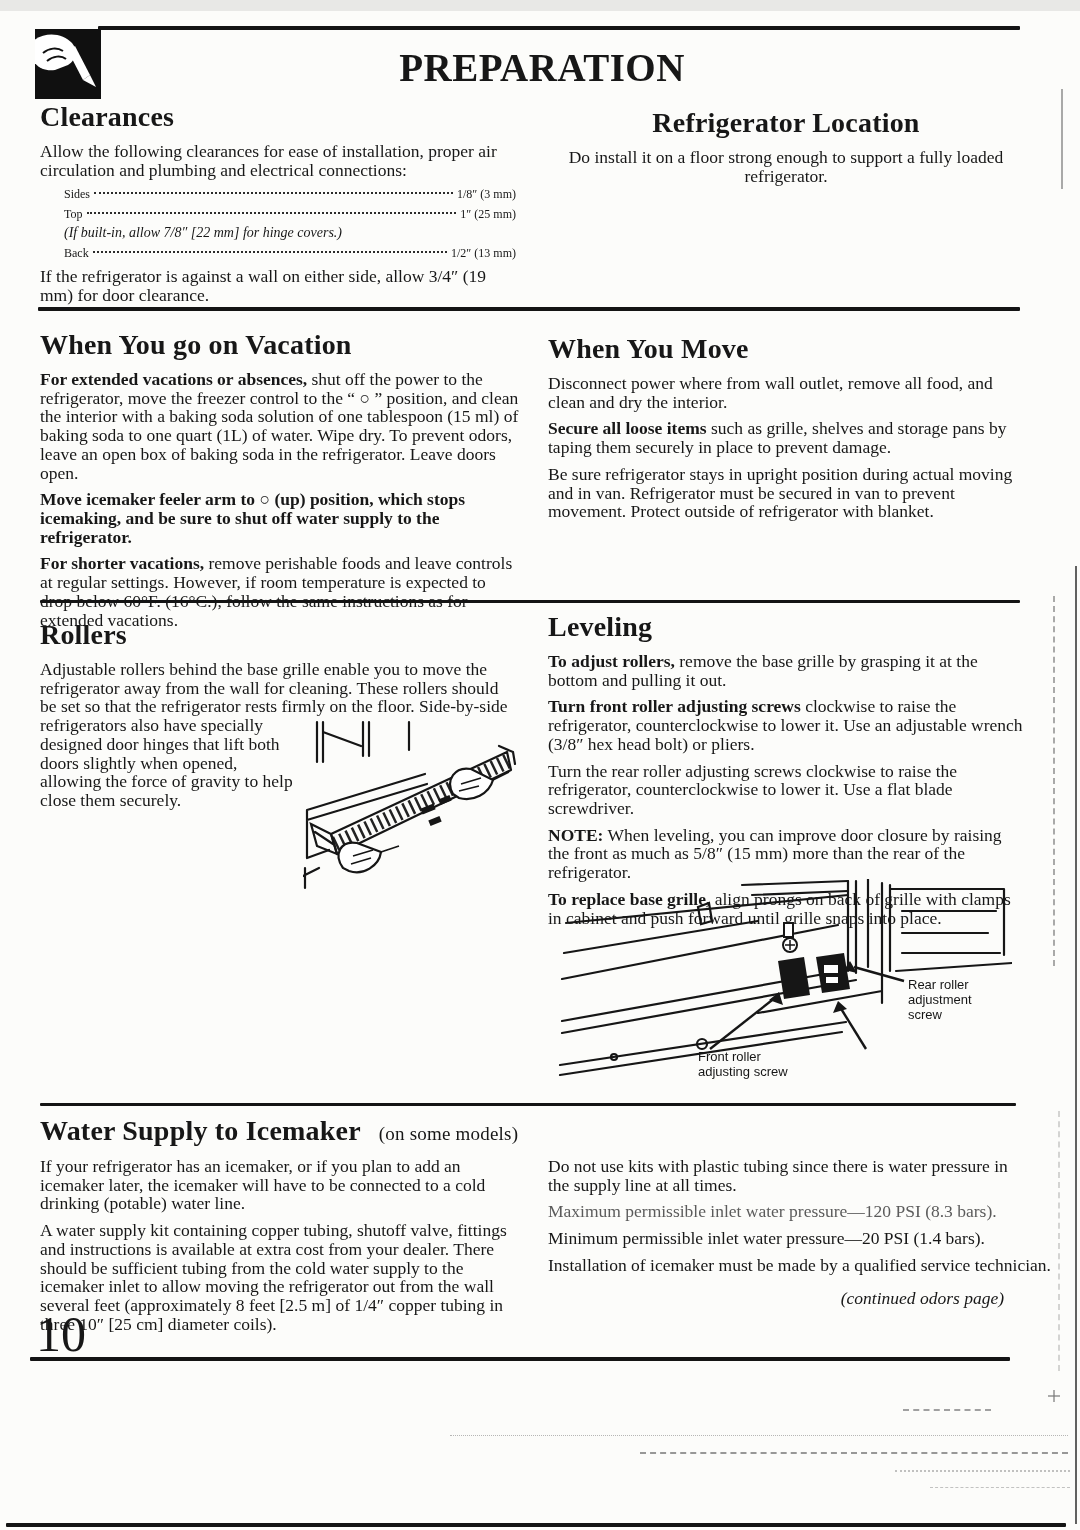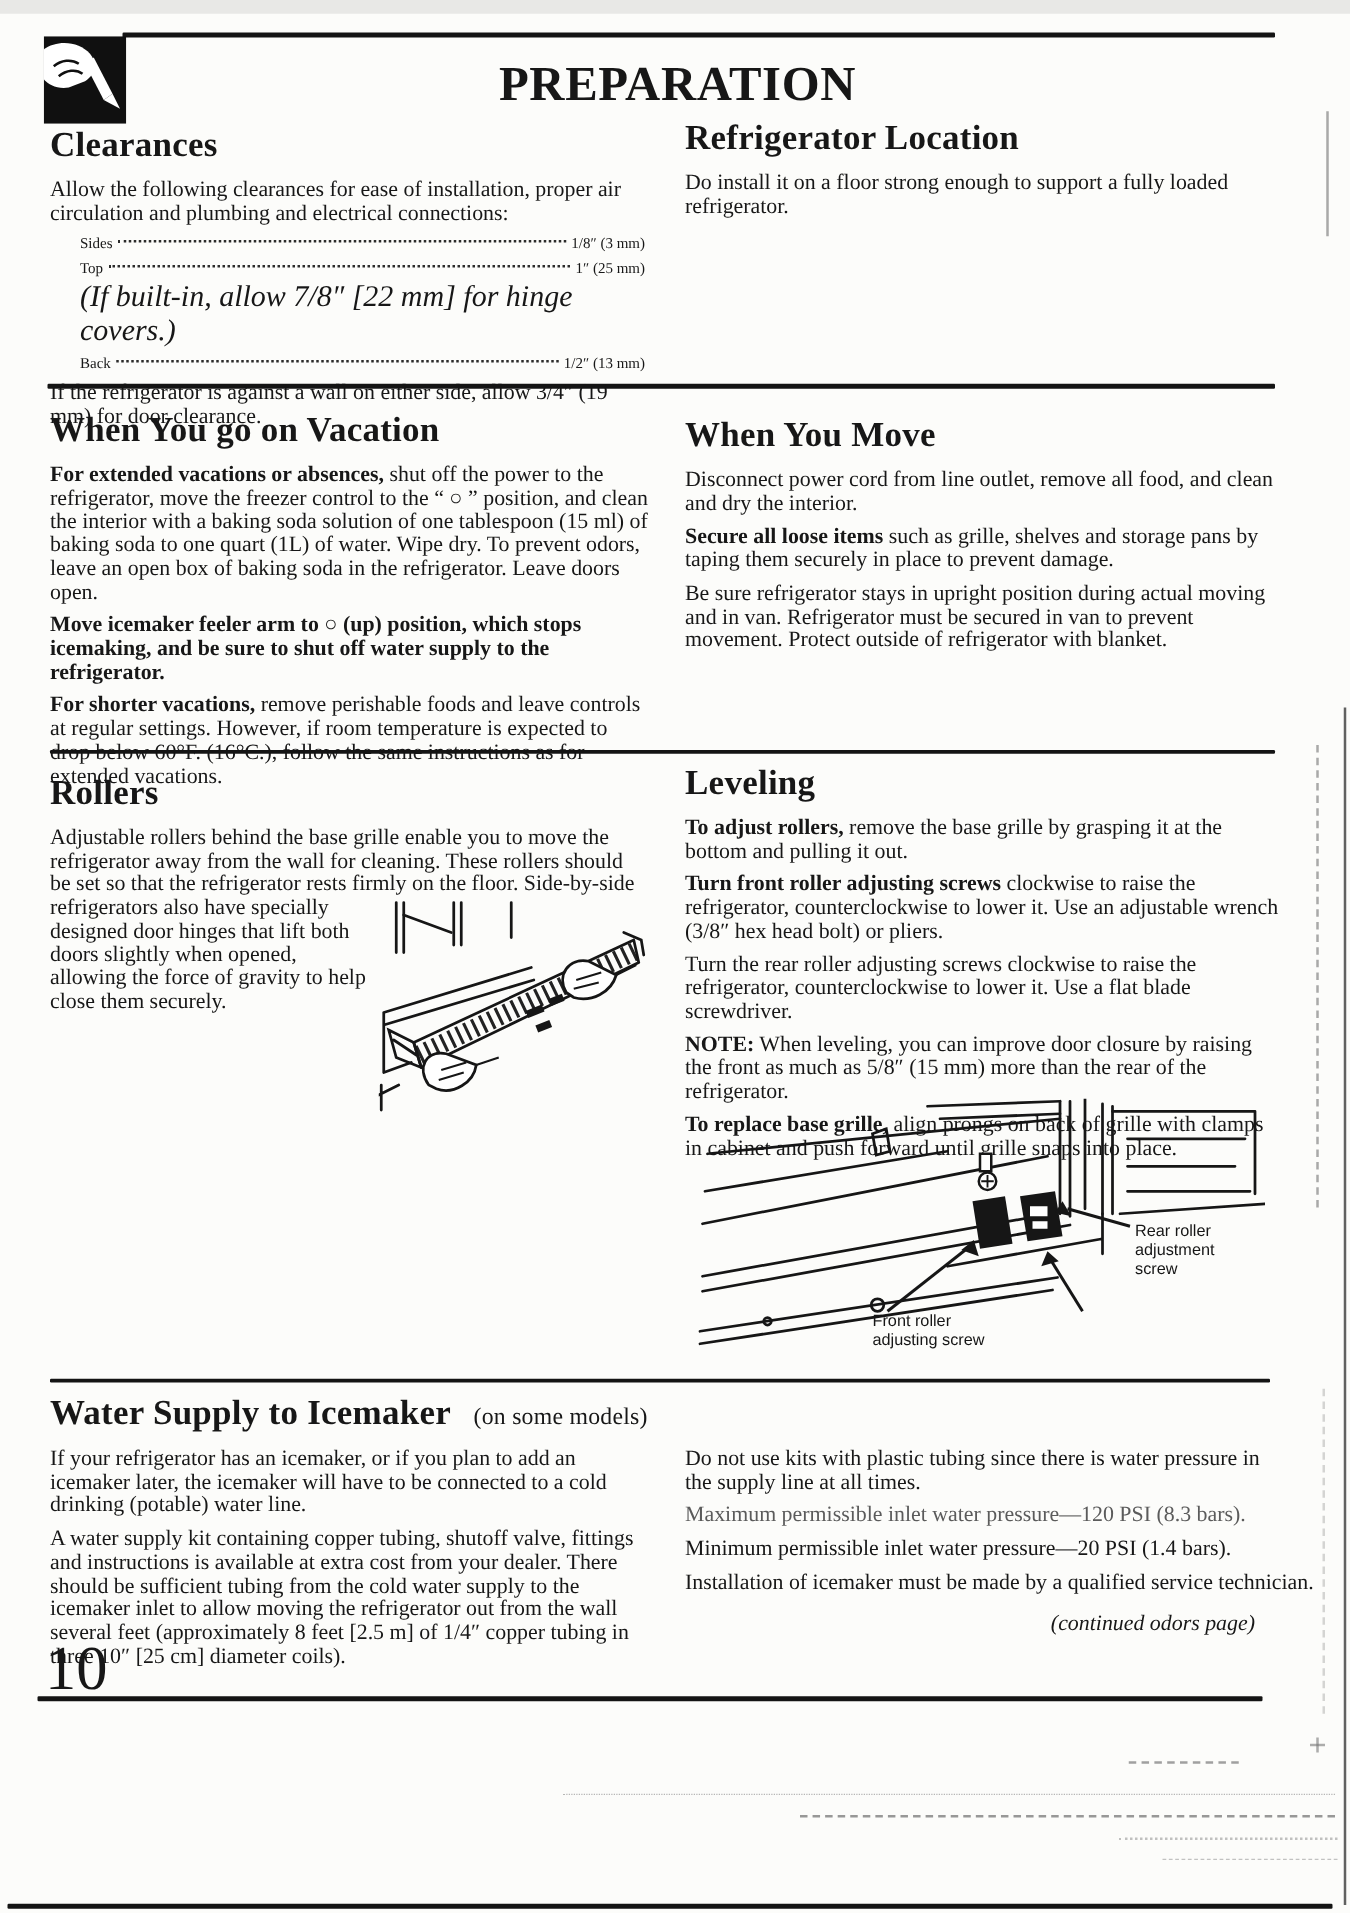--- a/index.html
+++ b/index.html
@@ -14,21 +14,21 @@
   p  { font-size:17.5px; line-height:1.07; margin:0 0 8px 0; }
   b  { font-weight:700; }
   .hr { position:absolute; background:#141414; border-radius:1px; }
   .title {
     position:absolute; left:340px; top:34px; width:404px; text-align:center;
     font-size:39px; font-weight:700; letter-spacing:0.5px;
   }
   .leader-row { display:flex; align-items:baseline; margin:5px 0 3px 24px; font-size:12px; }
   .leader-fill { flex:1 1 auto; border-bottom:2.5px dotted #2b2b2b; margin:0 4px; transform:translateY(-4px); }
   .leader-value { white-space:nowrap; }
-  .hinge-note { margin:0 0 3px 24px; font-style:italic; font-size:24px; line-height:1.1; }
+  .hinge-note { margin:0 0 3px 24px; font-style:italic; font-size:14px; line-height:1.1; }
   .rollers-fig { float:right; width:215px; height:230px; shape-outside: inset(60px 0 0 0); margin-left:4px; }
   .fig-label {
     position:absolute; font-family:"Liberation Sans","DejaVu Sans",sans-serif;
     font-size:13px; line-height:1.16; white-space:pre-line; color:#161616;
   }
   .water-heading { position:absolute; left:40px; top:1104px; }
   .water-heading .suffix { font-size:19px; font-weight:400; margin-left:14px; letter-spacing:0.2px;text-align:center; }
   .nowrap { white-space:nowrap; }
   .faded { color:#5b5b5b; }
   .continued { text-align:right; font-style:italic; padding-right:26px; margin-top:14px; }
@@ -65,37 +65,37 @@
     </div>
     <div class="hinge-note">(If built-in, allow 7/8″ [22 mm] for hinge covers.)</div>
     <div class="leader-row">
       <span>Back</span>
       <span class="leader-fill"></span>
       <span class="leader-value">1/2″ (13 mm)</span>
     </div>
     <p style="margin-top:6px;">If the refrigerator is against a wall on either side, allow 3/4″ (19 mm) for door clearance.</p>
   </div>
 
-  <div class="abs" style="left:548px; top:84px; width:476px;">
+  <div class="abs" style="left:548px; top:96px; width:476px;text-align:center;">
     <h2>Refrigerator Location</h2>
     <p>Do install it on a floor strong enough to support a fully loaded refrigerator.</p>
   </div>
 
   <div class="hr" style="left:38px; top:296px; width:982px; height:4px;"></div>
 
   <div class="abs" style="left:40px; top:318px; width:482px;">
     <h2>When You go on Vacation</h2>
     <p><b>For extended vacations or absences,</b><span> shut off the power to the refrigerator, move the freezer control to the “ ○ ” position, and clean the interior with a baking soda solution of one tablespoon (15 ml) of baking soda to one quart (1L) of water. Wipe dry. To prevent odors, leave an open box of baking soda in the refrigerator. Leave doors open.</span></p>
     <p><b>Move icemaker feeler arm to ○ (up) position, which stops icemaking, and be sure to shut off water supply to the refrigerator.</b></p>
     <p><b>For shorter vacations,</b><span> remove perishable foods and leave controls at regular settings. However, if room temperature is expected to drop below 60°F. (16°C.), follow the same instructions as for extended vacations.</span></p>
   </div>
 
   <div class="abs" style="left:548px; top:322px; width:478px;">
     <h2>When You Move</h2>
-    <p><span>Disconnect power cord from line outlet, remove all food, and clean and dry the interior.</span></p>
+    <p><span>Disconnect power where from wall outlet, remove all food, and clean and dry the interior.</span></p>
     <p><b>Secure all loose items</b><span> such as grille, shelves and storage pans by taping them securely in place to prevent damage.</span></p>
     <p><span>Be sure refrigerator stays in upright position during actual moving and in van. Refrigerator must be secured in van to prevent movement. Protect outside of refrigerator with blanket.</span></p>
   </div>
 
   <div class="hr" style="left:40px; top:589px; width:980px; height:3px;"></div>
 
   <div class="abs" style="left:40px; top:608px; width:478px;">
     <h2>Rollers</h2>
     <div>
       <svg class="rollers-fig" viewBox="0 0 215 230">

